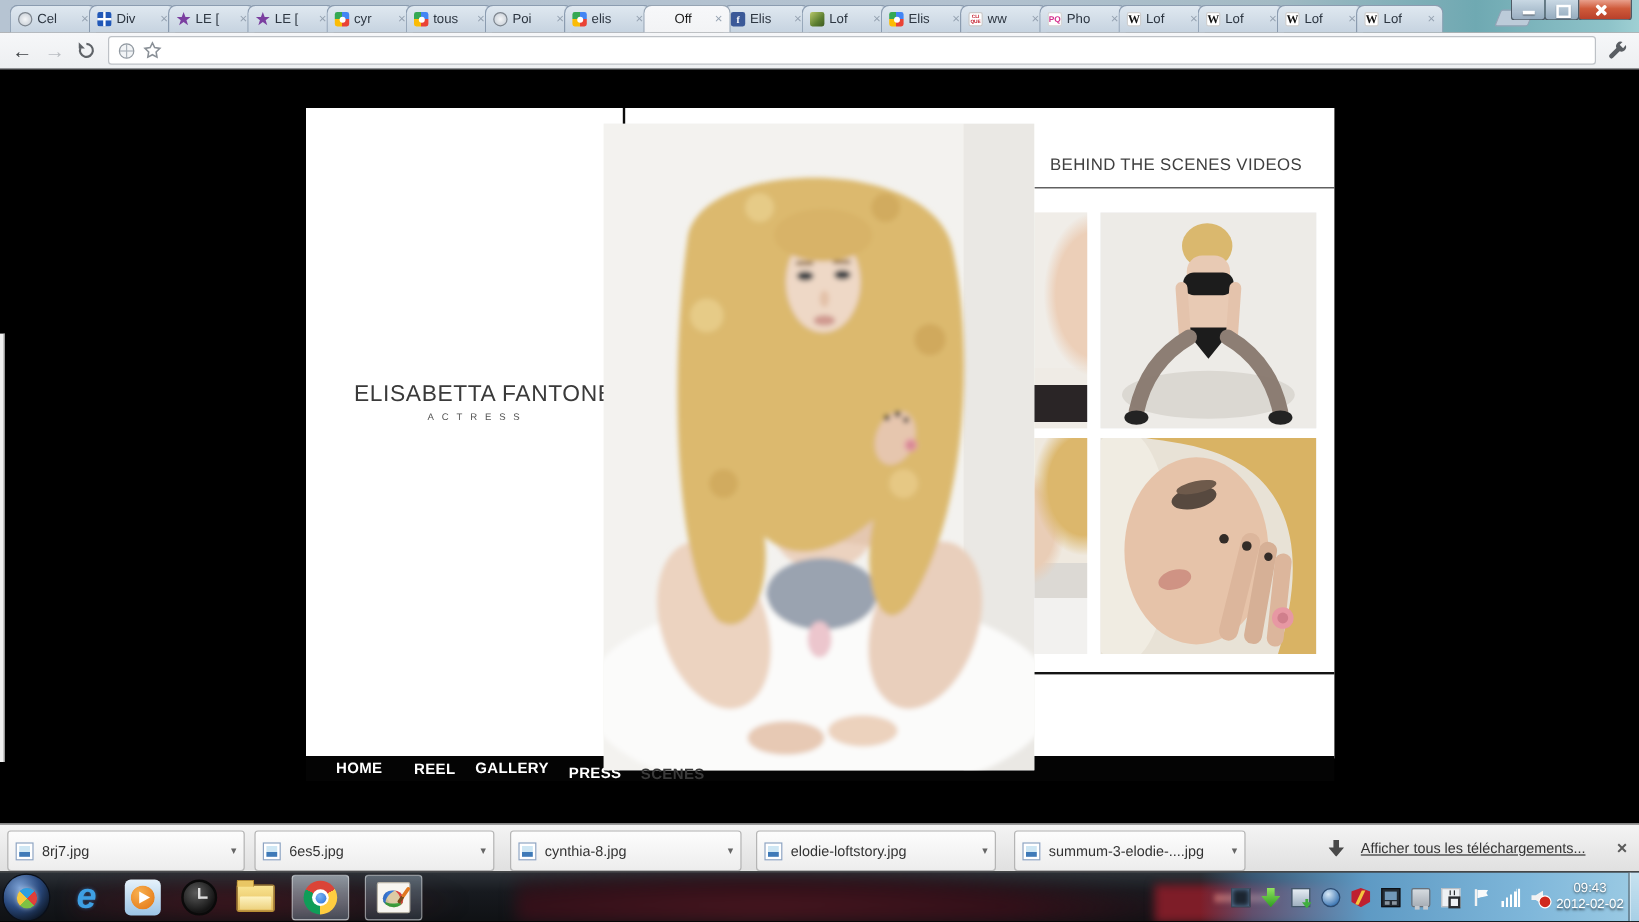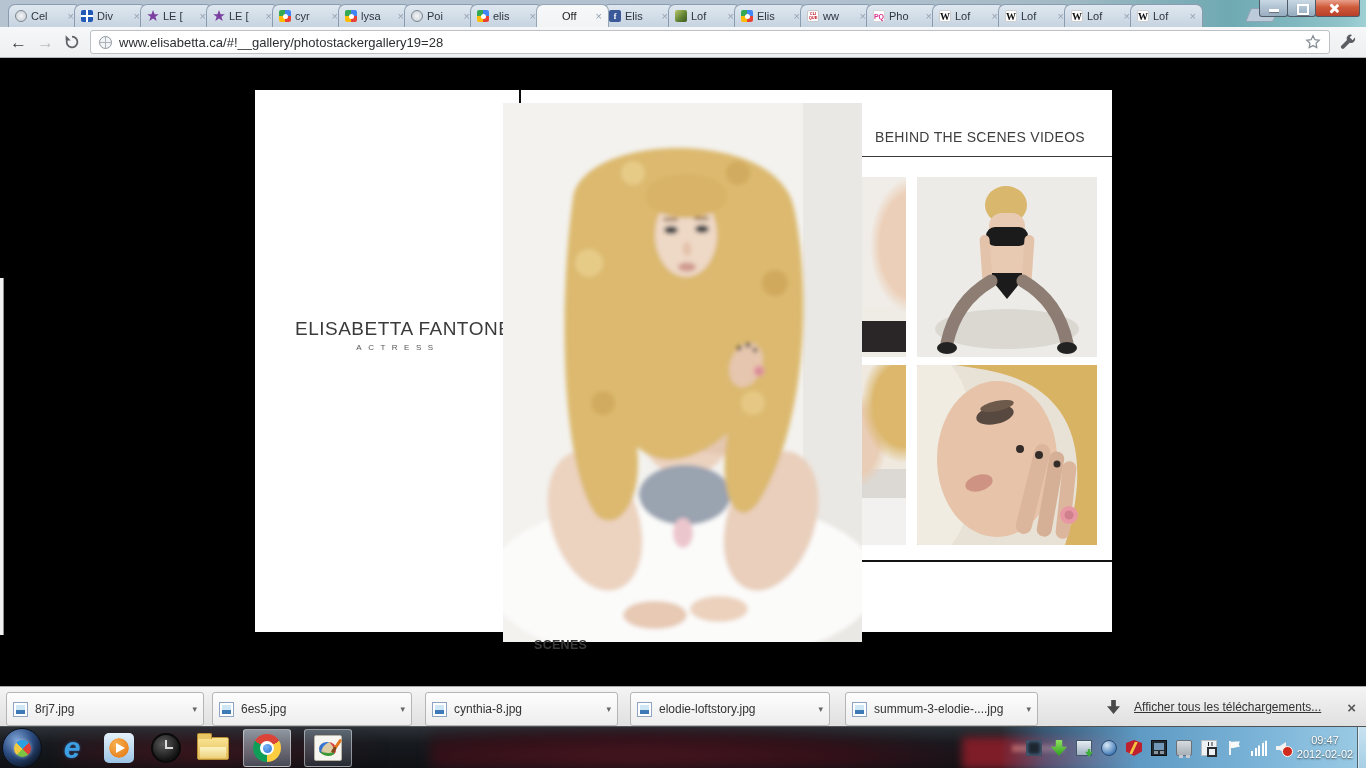--- a/index.html
+++ b/index.html
@@ -204,21 +204,21 @@
           <span class="tab-label">LE [</span>
           <span class="tab-close">×</span>
         </div>
         <div class="tab">
           <span class="fav fav-google"></span>
           <span class="tab-label">cyr</span>
           <span class="tab-close">×</span>
         </div>
         <div class="tab">
           <span class="fav fav-google"></span>
-          <span class="tab-label">lysa</span>
+          <span class="tab-label">tous</span>
           <span class="tab-close">×</span>
         </div>
         <div class="tab">
           <span class="fav fav-globe"></span>
           <span class="tab-label">Poi</span>
           <span class="tab-close">×</span>
         </div>
         <div class="tab">
           <span class="fav fav-google"></span>
           <span class="tab-label">elis</span>
@@ -284,21 +284,20 @@
 
   <div class="toolbar">
     <span class="navbtn">←</span>
     <span class="navbtn disabled">→</span>
     <svg class="ico16" viewBox="0 0 16 16">
       <path d="M8 2.6a5.4 5.4 0 1 1-5 3.4" fill="none" stroke="#5f6368" stroke-width="1.8"></path>
       <path d="M1.6 1.2v5.2h5.2z" fill="#5f6368"></path>
     </svg>
     <div class="urlbox">
       <span class="url-globe"></span>
-      <span class="url-text">www.elisabetta.ca/#!__gallery/photostackergallery19=28</span>
       <svg class="ico16" viewBox="0 0 16 16">
         <path d="M8 1.8l1.9 3.9 4.3.6-3.1 3 .7 4.3L8 11.6l-3.8 2 .7-4.3-3.1-3 4.3-.6z" fill="none" stroke="#8a9097" stroke-width="1.3"></path>
       </svg>
     </div>
     <svg class="ico16" viewBox="0 0 16 16">
       <path d="M14.8 3.6a3.9 3.9 0 0 1-5.1 5.1l-5.5 5.5a1.9 1.9 0 0 1-2.7-2.7l5.5-5.5a3.9 3.9 0 0 1 5.1-5.1L9.7 3.3l2.9 2.9z" fill="#5a5e63"></path>
     </svg>
   </div>
 
   <div class="page">
@@ -348,20 +347,26 @@
           <rect x="126" y="86" width="15" height="86" rx="7" fill="#d6b096" transform="rotate(10 133 129)"></rect>
           <rect x="142" y="96" width="14" height="78" rx="7" fill="#dcb69c" transform="rotate(6 149 135)"></rect>
           <circle cx="103" cy="84" r="4" fill="#332c28"></circle>
           <circle cx="122" cy="90" r="4" fill="#332c28"></circle>
           <circle cx="140" cy="99" r="3.5" fill="#332c28"></circle>
           <circle cx="152" cy="150" r="9" fill="#e798a3"></circle>
           <circle cx="152" cy="150" r="4.5" fill="#d07f8c"></circle>
         </svg>
       </div>
 
+      <div class="navbar" id="navbar">
+          <span class="nav-item" style="left: 25px; top: 3px;">HOME</span>
+          <span class="nav-item" style="left: 90px; top: 4px;">REEL</span>
+          <span class="nav-item" style="left: 141px; top: 3px;">GALLERY</span>
+          <span class="nav-item" style="left: 219px; top: 7px;">PRESS</span>
+        </div>
     </div>
 
     <div class="vline-artifact"></div>
 
     <div class="popup">
       <svg viewBox="0 0 359 539">
         <defs>
             <filter id="soft">
               <feGaussianBlur stdDeviation="2"></feGaussianBlur>
             </filter>
@@ -474,19 +479,19 @@
         <div class="tico tr-round"></div>
         <div class="tico tr-shield"></div>
         <div class="tico tr-mon"></div>
         <div class="tico tr-pad"></div>
         <div class="tico tr-plug"></div>
         <div class="tico tr-flag"></div>
         <div class="tico tr-sig"></div>
         <div class="tico tr-vol"></div>
       </div>
     <div class="tb-clock">
-      <div>09:47</div>
+      <div>09:43</div>
       <div>2012-02-02</div>
     </div>
     <div class="showdesk"></div>
   </div>
 
 </div>
 
 </body></html>

